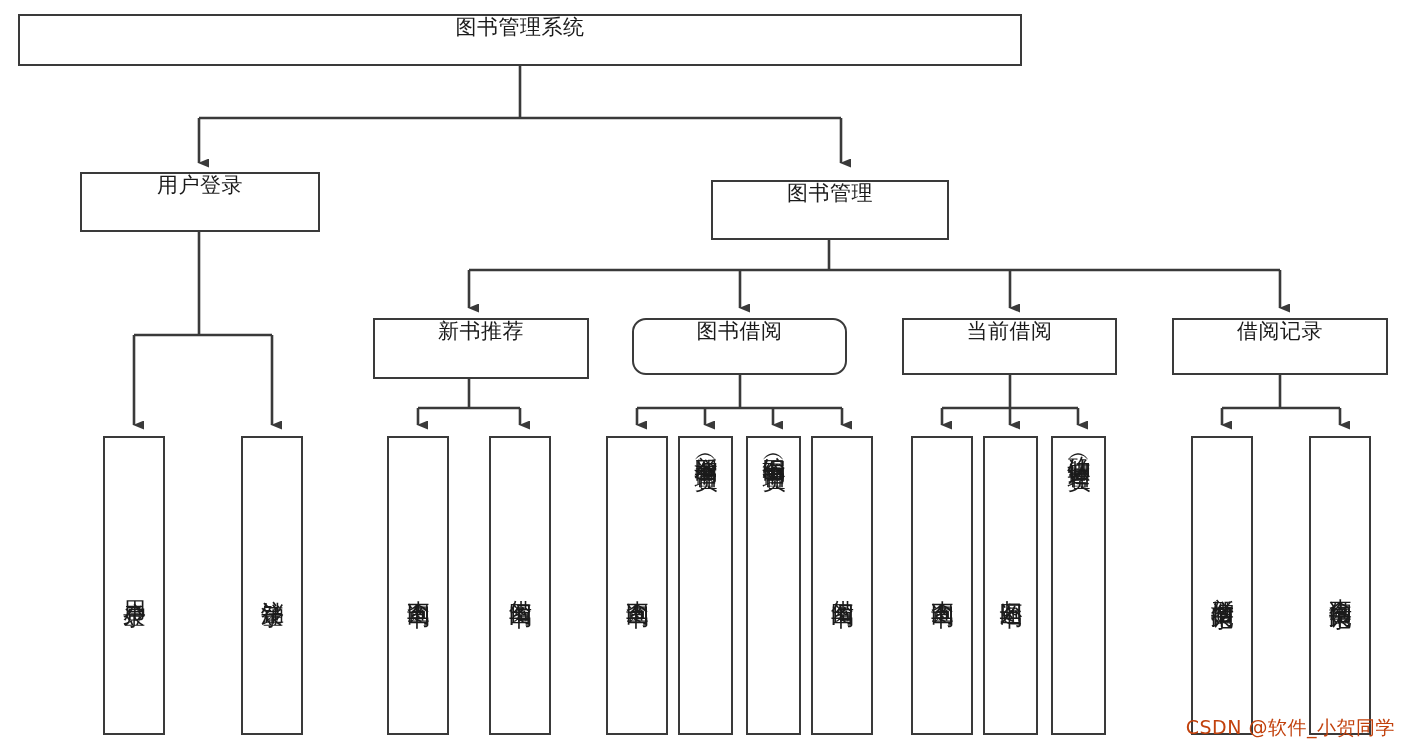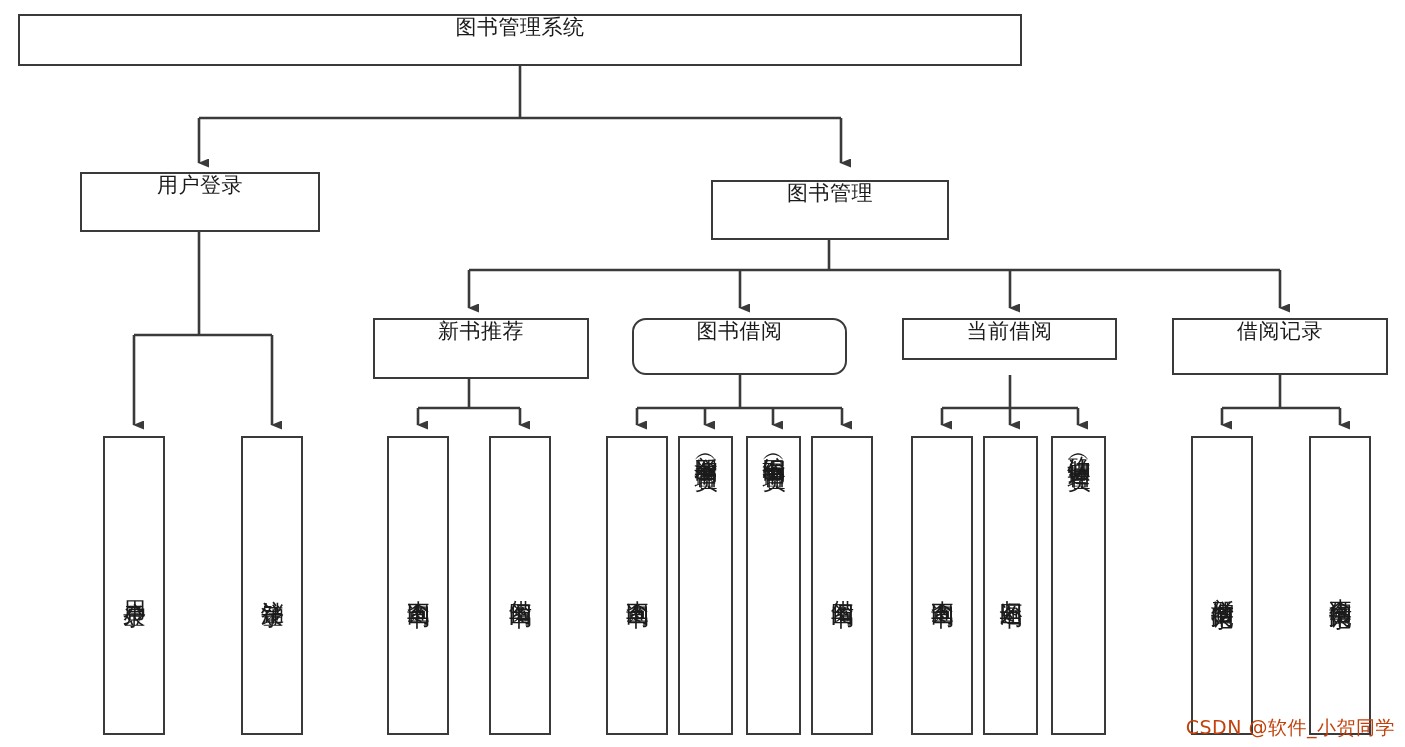--- a/index.html
+++ b/index.html
@@ -135,21 +135,21 @@
   <div class="node" style="left:711px; top:180px; width:238px; height:60px;">
     <span class="label">图书管理</span>
   </div>
 
   <div class="node" style="left:361px; top:318px; width:216px; height:61px;margin-left:12px;">
     <span class="label">新书推荐</span>
   </div>
   <div class="node" style="left:632px; top:318px; width:215px; height:57px;border-radius:14px;">
     <span class="label">图书借阅</span>
   </div>
-  <div class="node" style="left:902px; top:318px; width:215px; height:42px;">
+  <div class="node" style="left:902px; top:318px; width:215px; height:57px;">
     <span class="label">当前借阅</span>
   </div>
   <div class="node" style="left:1172px; top:318px; width:216px; height:57px;">
     <span class="label">借阅记录</span>
   </div>
 
   <div class="node vertical vcenter" style="left:103px; top:436px; width:62px; height:299px;">
     <span class="label">用户登录</span>
   </div>
   <div class="node vertical vcenter" style="left:241px; top:436px; width:62px; height:299px;">

